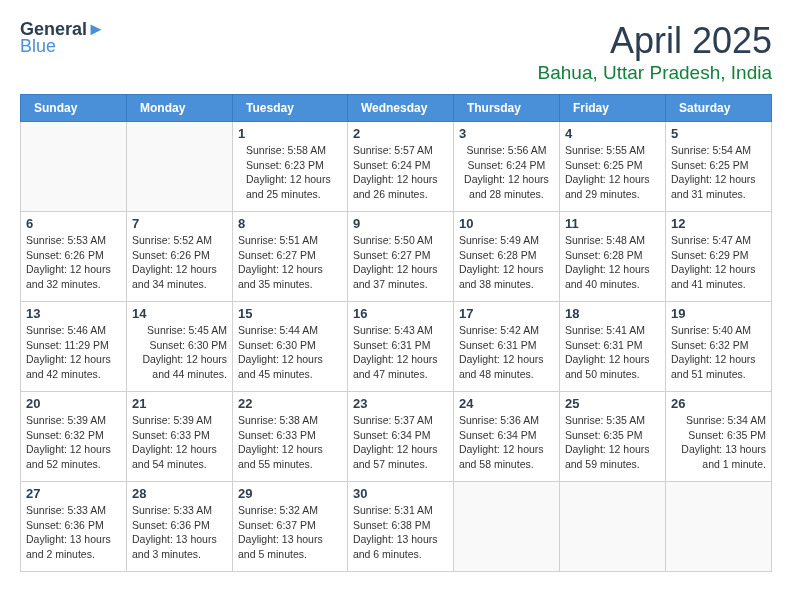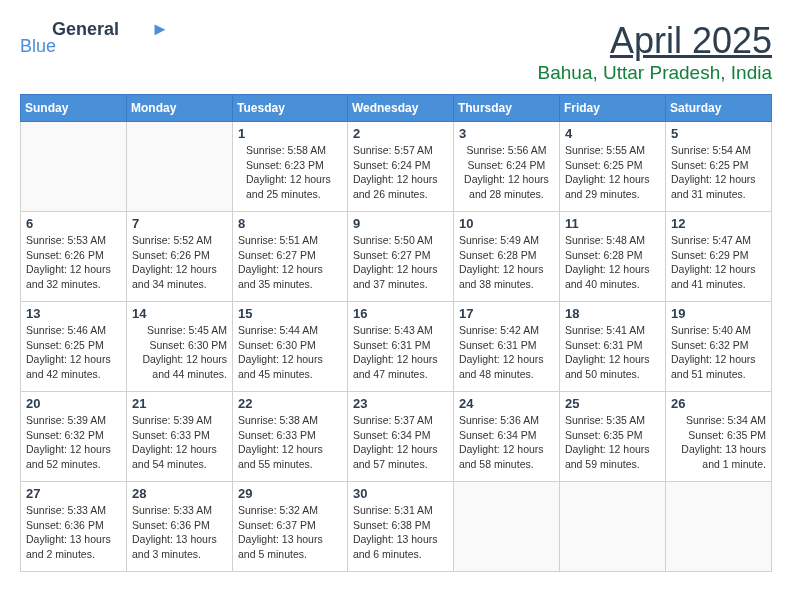--- a/index.html
+++ b/index.html
@@ -21,46 +21,44 @@
       align-items: center;
     }
     .logo-text {
       font-size: 18px;
       font-weight: bold;
       color: #1a1a2e;
       line-height: 1.1;
     }
     .logo-text span {
       color: #4a90d9;
-      margin-left: 32px;
     }
     .title-block {
       text-align: right;
     }
     .calendar-title {
       font-size: 36px;
       color: #2c3e50;
       font-weight: normal;
-      text-decoration: underline;
     }
     .calendar-subtitle {
       font-size: 19px;
       color: #15803d;
     }
     table {
       width: 100%;
       border-collapse: collapse;
       font-size: 11px;
     }
     thead tr {
       background-color: #4a90d9;
       color: #fff;
     }
     thead th {
-      padding: 6px 4px;
+      padding: 6px 13px;
       text-align: left;
       font-size: 12px;
       font-weight: bold;
       border: 1px solid #3a7bc8;
     }
     tbody tr {
       vertical-align: top;
     }
     tbody td {
       border: 1px solid #d0d0d0;
@@ -209,21 +207,21 @@
           <div class="day-info" style="white-space: pre-line;">Sunrise: 5:47 AM
 Sunset: 6:29 PM
 Daylight: 12 hours
 and 41 minutes.</div>
         </td>
       </tr>
       <tr>
         <td>
           <span class="day-num">13</span>
           <div class="day-info" style="white-space: pre-line;">Sunrise: 5:46 AM
-Sunset: 6:25 PM
+Sunset: 11:29 PM
 Daylight: 12 hours
 and 42 minutes.</div>
         </td>
         <td>
           <span class="day-num">14</span>
           <div class="day-info" style="white-space: pre-line; text-align: right;">Sunrise: 5:45 AM
 Sunset: 6:30 PM
 Daylight: 12 hours
 and 44 minutes.</div>
         </td>

